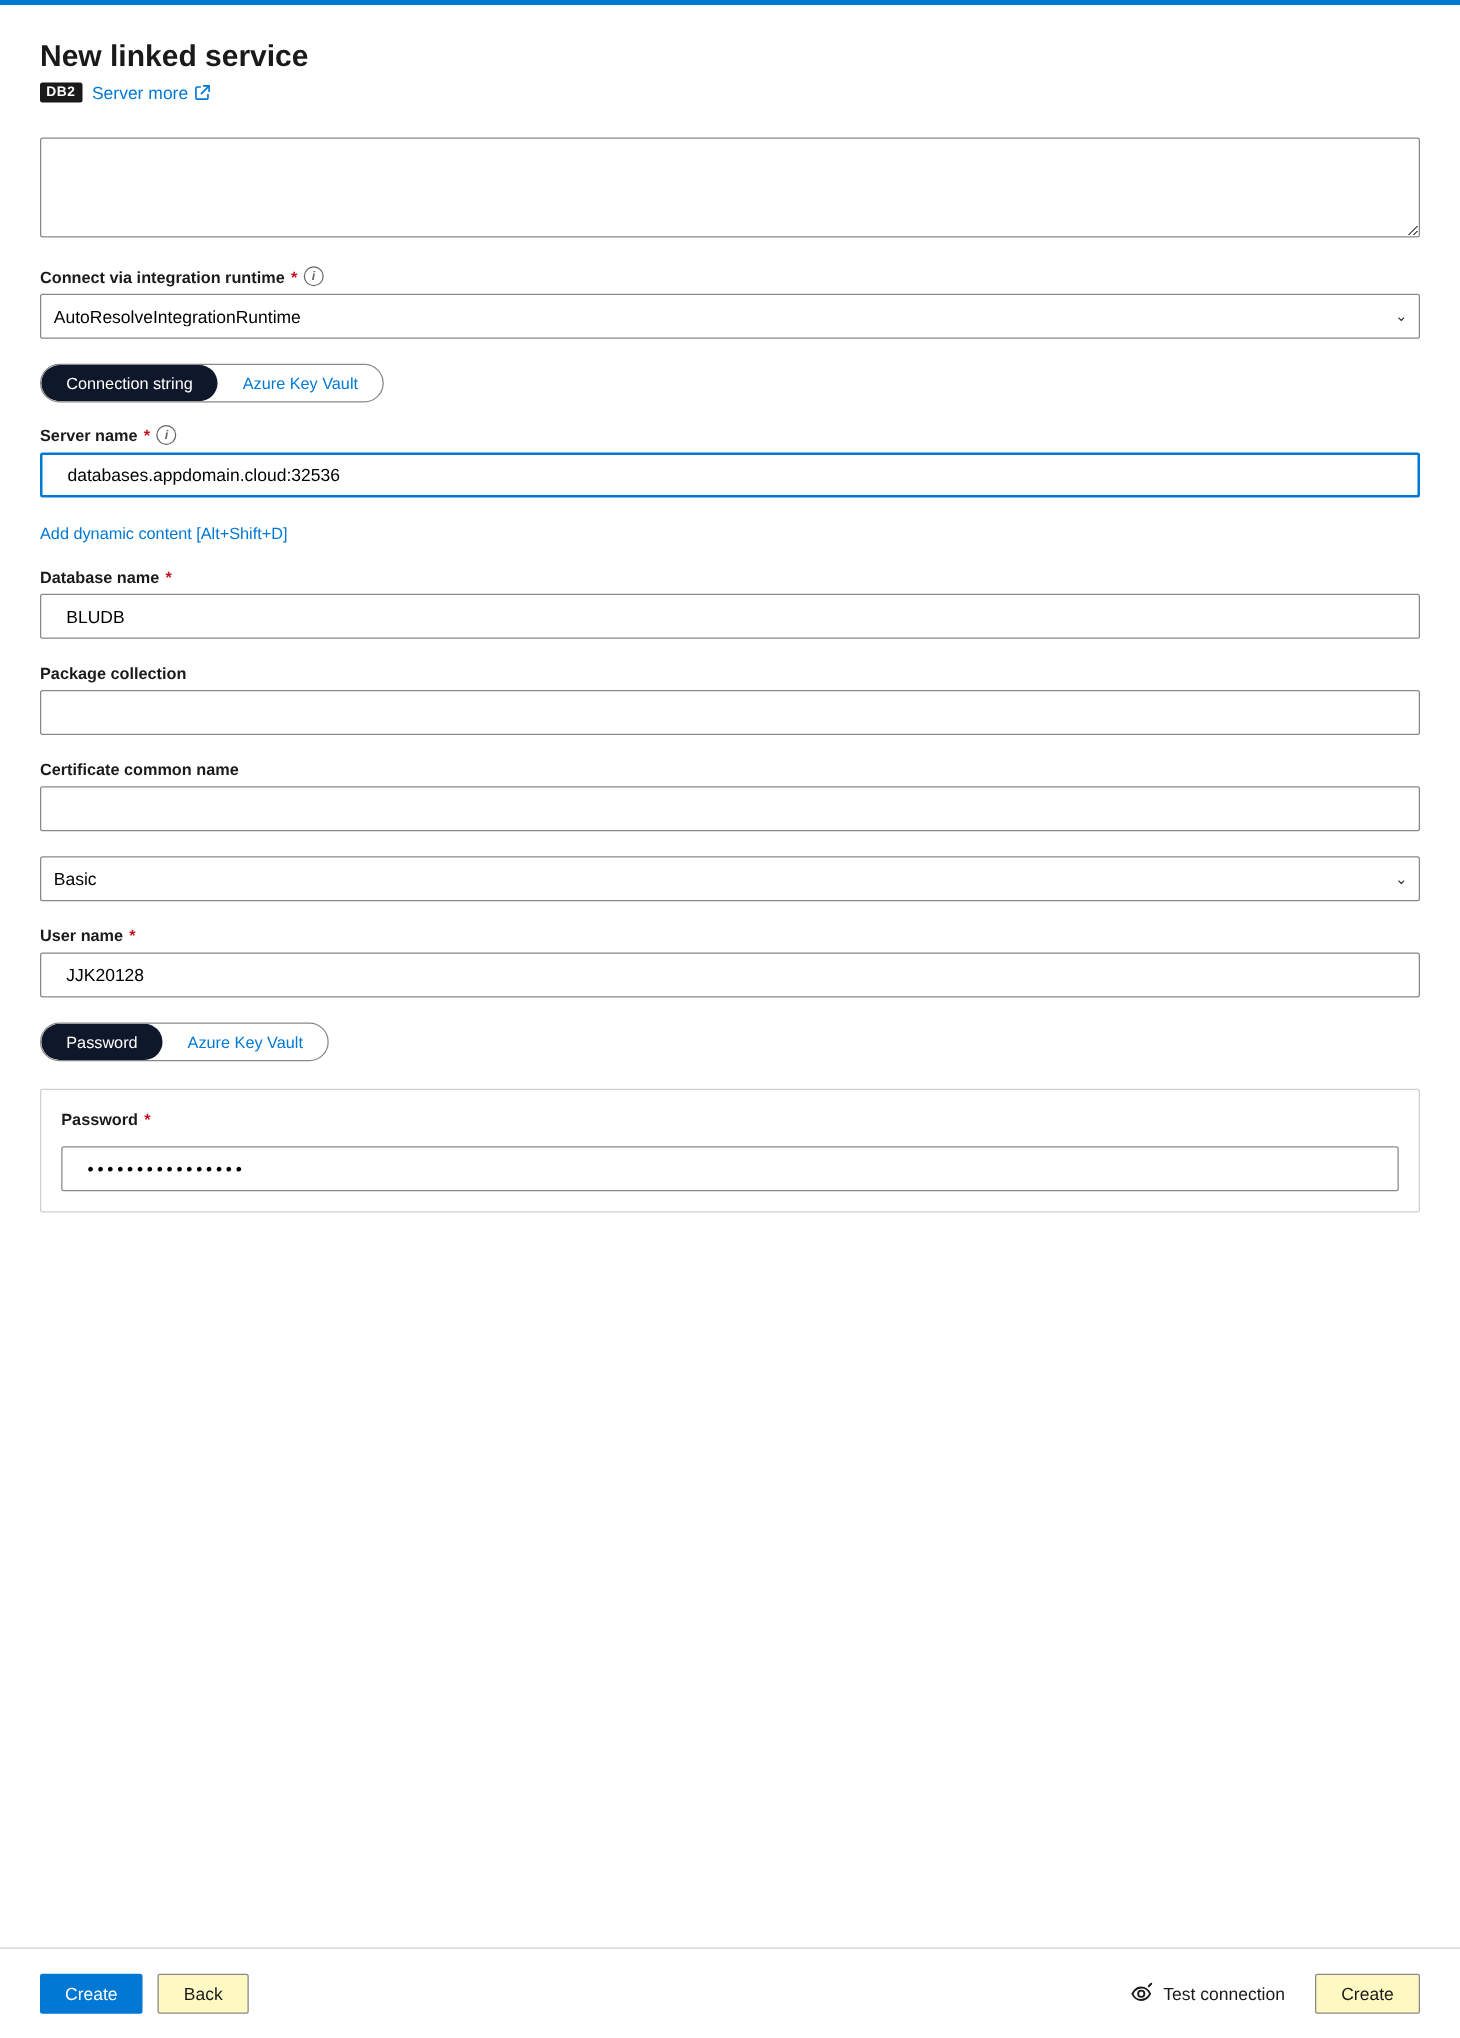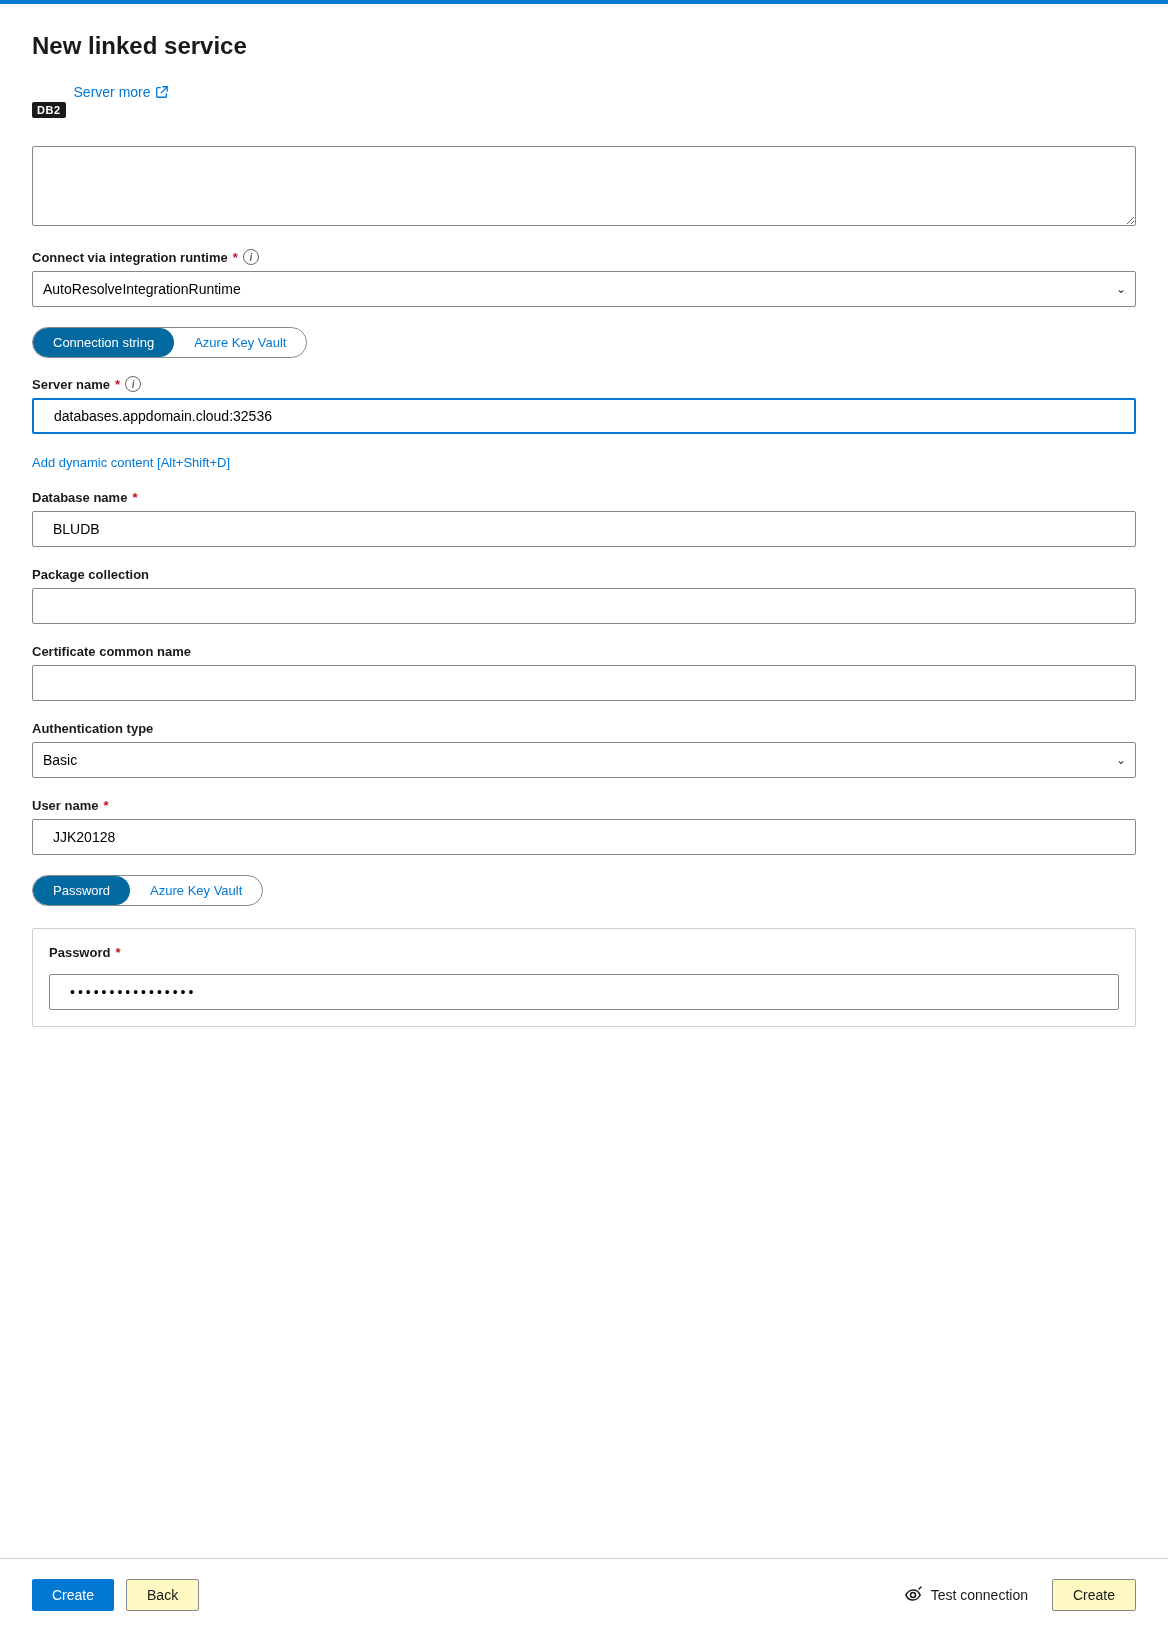--- a/index.html
+++ b/index.html
@@ -35,21 +35,20 @@
       margin-bottom: 28px;
     }
     .db2-badge {
       background: #1a1a1a;
       color: #fff;
       font-size: 11px;
       font-weight: 700;
       padding: 2px 5px;
       border-radius: 2px;
       letter-spacing: 0.5px;
-      margin-top: 36px;
     }
     .learn-more-link {
       color: #0078d4;
       font-size: 14px;
       text-decoration: none;
       display: flex;
       align-items: center;
       gap: 4px;
     }
     .ext-icon {
@@ -149,21 +148,21 @@
       padding: 7px 20px;
       font-size: 13px;
       font-weight: 500;
       cursor: pointer;
       border: none;
       background: transparent;
       color: #1a1a1a;
       border-radius: 0;
     }
     .toggle-btn.active {
-      background: #0369a1;
+      background: #0f172a;
       color: #fff;
       border-radius: 18px;
     }
     .toggle-btn.secondary-link {
       color: #0078d4;
       font-weight: 500;
     }
     .dynamic-content-link {
       color: #0078d4;
       font-size: 13px;
@@ -306,23 +305,20 @@
   
   <div class="form-group">
     <div class="form-label">
       <span>Certificate common name</span>
     </div>
     <input type="text" class="form-input" value="" style="">
   </div>
 
   
   <div class="form-group">
-    <div class="form-label">
-      <span>Authentication type</span>
-    </div>
     <div class="form-select-wrapper">
       <select class="form-select">
         <option>Basic</option>
         <option>Windows</option>
         <option>Anonymous</option>
       </select>
       <span class="select-chevron">⌄</span>
     </div>
   </div>
 

